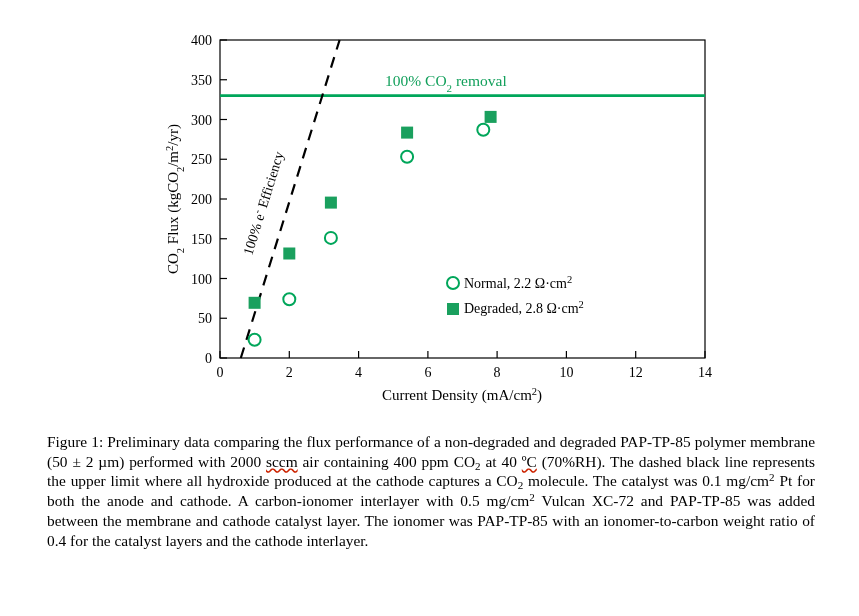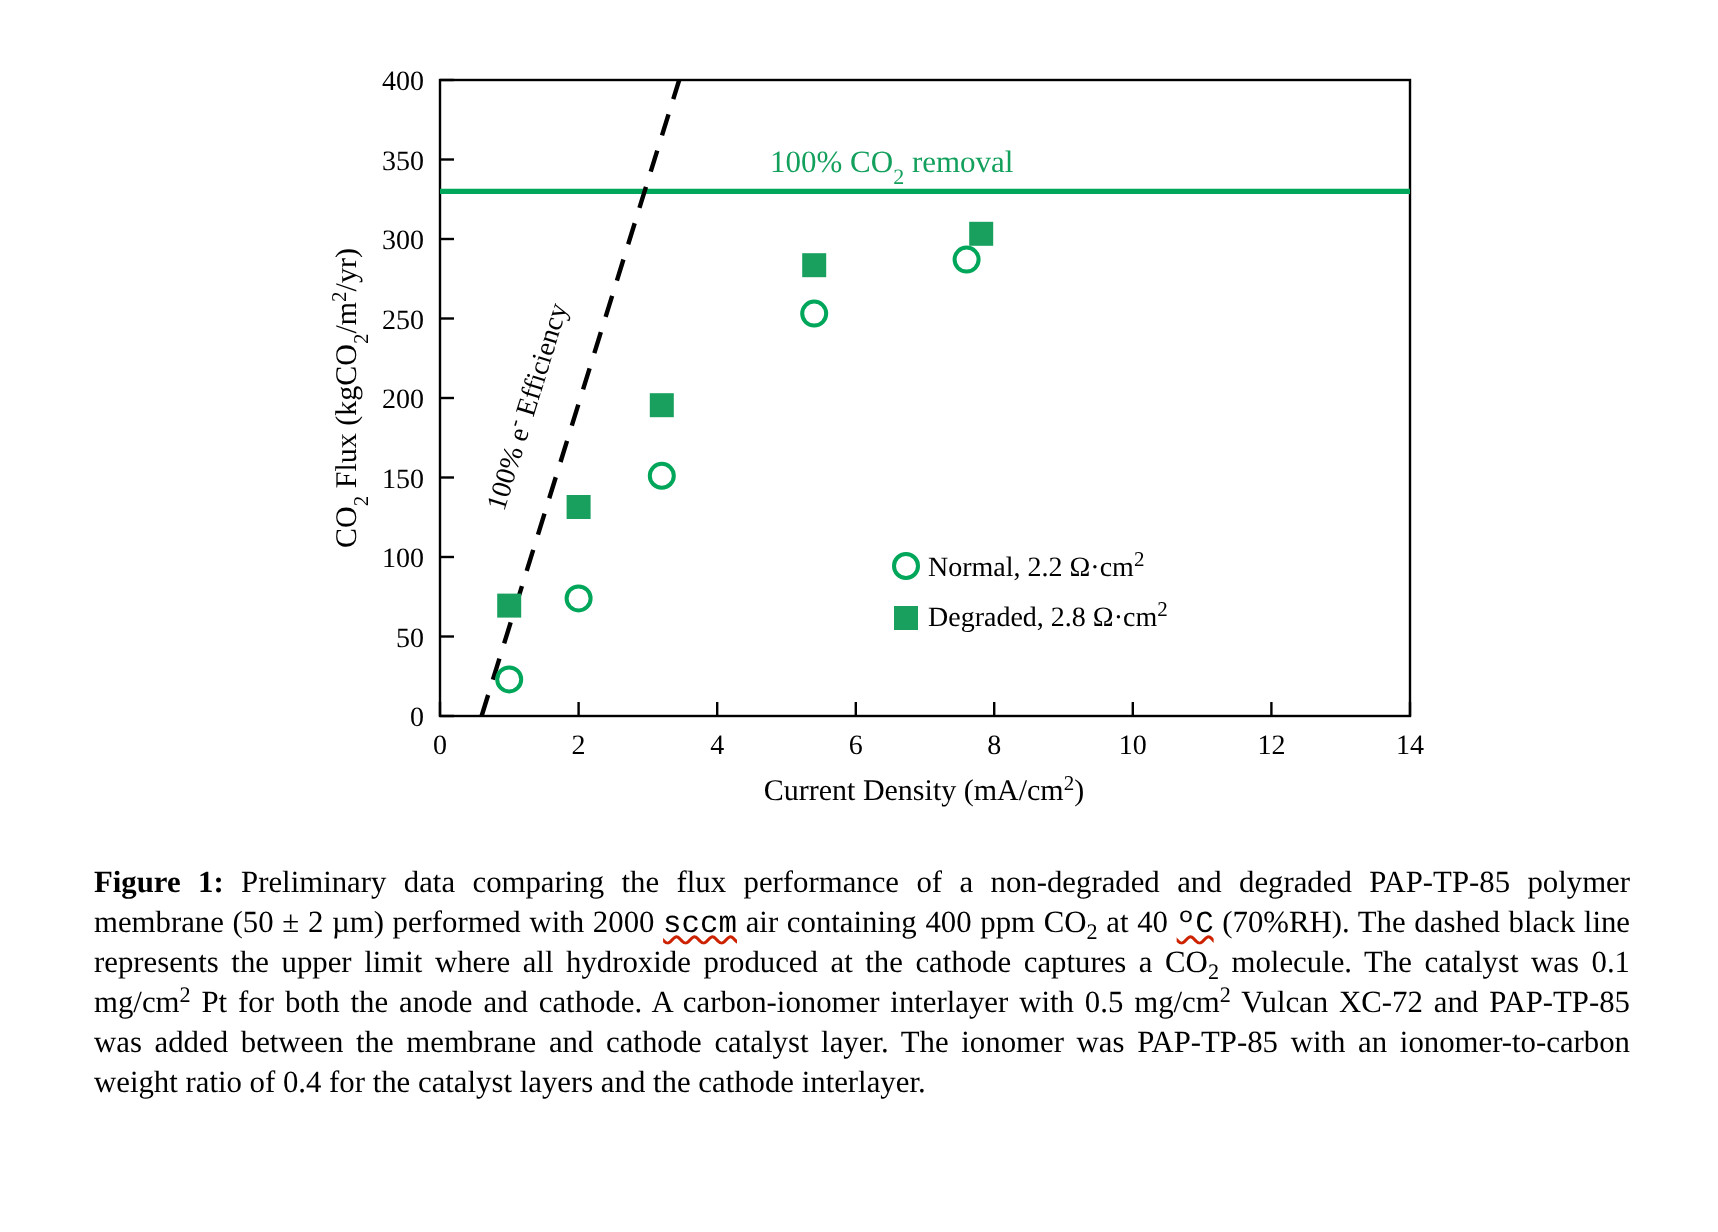--- a/index.html
+++ b/index.html
@@ -60,26 +60,25 @@
     left: 47px;
     top: 432px;
     width: 768px;
     font-family: "Liberation Serif", serif;
     font-size: 15.4px;
     line-height: 1.28;
     text-align: justify;
     color: #000;
   }
   #caption .lead {
-    font-weight: bold;
+    font-weight: normal;
   }
   .spell-err {
     text-decoration: underline wavy #cc2200;
     text-decoration-skip-ink: none;
-    font-family: Liberation Mono, monospace;
   }
   sub { font-size: 0.72em; line-height: 0; vertical-align: -0.3em; }
   sup { font-size: 0.72em; line-height: 0; vertical-align: 0.45em; }
 </style>
 </head>
 <body>
 
 <div id="figure-wrap">
 
   <div id="chart-area">

